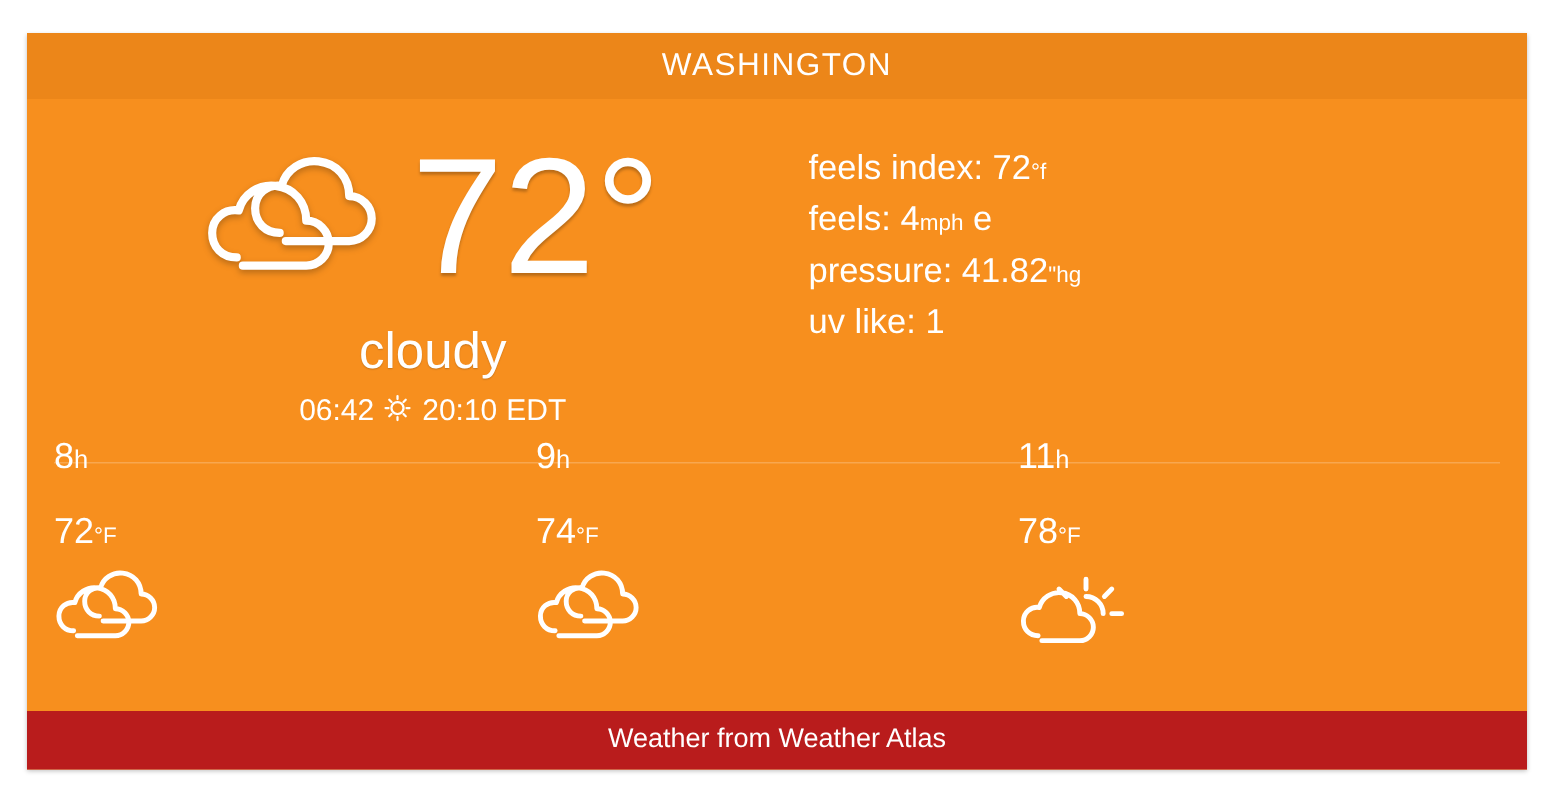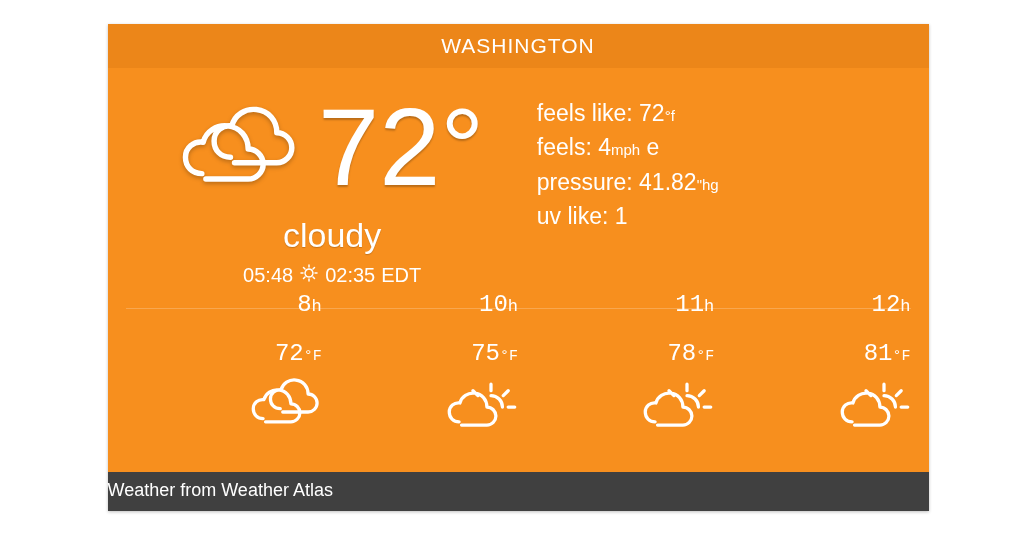--- a/index.html
+++ b/index.html
@@ -6,21 +6,21 @@
     body {
       background: #fff;
       font-family: -apple-system, BlinkMacSystemFont, "Segoe UI", Helvetica, Arial, sans-serif;
       display: flex;
       align-items: center;
       justify-content: center;
       width: 1036px;
       height: 534px;
     }
     .card {
-      width: 821px;
+      width: 1000px;
       background: #f78f1e;
       color: #fff;
       box-shadow: 0 1px 3px rgba(0,0,0,0.25);
     }
     .header-bar {
       background: #ec8619;
       text-align: center;
       padding: 10px 0;
       font-size: 21px;
       letter-spacing: 1px;
@@ -82,46 +82,46 @@
       display: flex;
       border-top: 1px solid rgba(255,255,255,0.22);
       margin: 10px 18px 0 18px;
       padding-top: 4px;
       padding-bottom: 12px;
     }
     .forecast .hour {
       flex: 1;
       display: flex;
       flex-direction: column;
-      align-items: flex-end;
+      align-items: flex-start;
       gap: 4px;
       position: relative;
       top: -22px;
-      font-family: Liberation Mono, monospace;
     }
     .forecast .time {
       font-size: 24px;
     }
     .forecast .time .hunit {
       font-size: 17px;
     }
     .forecast .ftemp {
       font-size: 24px;
       margin-top: 18px;
     }
     .forecast .ftemp .funit {
       font-size: 15px;
     }
     .forecast svg {
       width: 72px;
       height: 60px;
       margin-top: 2px;
     }
     .footer-bar {
-      background: #404040;
+      background: #b91c1c;
+      text-align: center;
       padding: 8px 0 10px 0;
       font-size: 18px;
     }
   </style>
 </head>
 <body>
 
 <div class="card">
 
   <div class="header-bar">
@@ -133,34 +133,34 @@
       <div class="now-row">
         <span class="big-icon">
           <svg viewBox="0 0 88 62" fill="none" stroke="#fff" stroke-width="4" stroke-linecap="round" stroke-linejoin="round">
             <path d="M37 40 C30 40 25 35 25 28 C25 21 31 16 38 17 C40 9 48 4 56 5 C65 6 71 13 71 22 C77 22 82 27 82 33 C82 39 77 44 71 44 L40 44 M16 52 C9 52 4 47 4 40 C4 33 10 28 17 29 C19 21 27 16 35 17 C44 18 50 25 50 34 C56 34 61 39 61 45 C61 51 56 56 50 56 L19 56"></path>
           </svg>
         </span>
         <span class="big-temp">72°</span>
       </div>
       <div class="condition">cloudy</div>
       <div class="sun-row">
-        <span>05:48</span>
+        <span>06:42</span>
         <span>
           <svg viewBox="0 0 20 20" fill="none" stroke="#fff" stroke-width="1.5" stroke-linecap="round">
             <path d="M10 2 L10 4 M10 16 L10 18 M2 10 L4 10 M16 10 L18 10 M4.5 4.5 L6 6 M14 14 L15.5 15.5 M4.5 15.5 L6 14 M14 6 L15.5 4.5 M10 6 A4 4 0 1 1 9.99 6"></path>
           </svg>
         </span>
-        <span>02:35</span>
+        <span>20:10</span>
         <span>EDT</span>
       </div>
     </div>
 
     <div class="right">
       <div class="detail-line">
-        <span>feels like:</span>
+        <span>feels index:</span>
         <span>72</span><span class="unit">°f</span>
       </div>
       <div class="detail-line">
         <span>feels:</span>
         <span>4</span><span class="unit">mph</span>
         <span>e</span>
       </div>
       <div class="detail-line">
         <span>pressure:</span>
         <span>41.82</span><span class="unit">"hg</span>
@@ -174,39 +174,32 @@
 
   <div class="forecast" id="forecast">
       <div class="hour">
         <div class="time">8<span class="hunit">h</span></div>
         <div class="ftemp">72<span class="funit">°F</span></div>
         <span><svg viewBox="0 0 88 66" fill="none" stroke="#fff" stroke-width="4" stroke-linecap="round" stroke-linejoin="round">
             <path d="M37 40 C30 40 25 35 25 28 C25 21 31 16 38 17 C40 9 48 4 56 5 C65 6 71 13 71 22 C77 22 82 27 82 33 C82 39 77 44 71 44 L40 44 M16 52 C9 52 4 47 4 40 C4 33 10 28 17 29 C19 21 27 16 35 17 C44 18 50 25 50 34 C56 34 61 39 61 45 C61 51 56 56 50 56 L19 56"></path>
           </svg></span>
       </div>
       <div class="hour">
-        <div class="time">10<span class="hunit">h</span></div>
-        <div class="ftemp">75<span class="funit">°F</span></div>
+        <div class="time">9<span class="hunit">h</span></div>
+        <div class="ftemp">74<span class="funit">°F</span></div>
         <span><svg viewBox="0 0 88 66" fill="none" stroke="#fff" stroke-width="4" stroke-linecap="round" stroke-linejoin="round">
-            <path d="M55 18 L55 10 M70 24 L76 18 M76 38 L84 38 M39 24 L33 18 M55 24 A14 14 0 0 1 69 38 M16 56 C9 56 4 51 4 44 C4 37 10 32 17 33 C19 25 27 20 35 21 C44 22 50 29 50 38 C56 38 61 43 61 49 C61 55 56 60 50 60 L19 60"></path>
+            <path d="M37 40 C30 40 25 35 25 28 C25 21 31 16 38 17 C40 9 48 4 56 5 C65 6 71 13 71 22 C77 22 82 27 82 33 C82 39 77 44 71 44 L40 44 M16 52 C9 52 4 47 4 40 C4 33 10 28 17 29 C19 21 27 16 35 17 C44 18 50 25 50 34 C56 34 61 39 61 45 C61 51 56 56 50 56 L19 56"></path>
           </svg></span>
       </div>
       <div class="hour">
         <div class="time">11<span class="hunit">h</span></div>
         <div class="ftemp">78<span class="funit">°F</span></div>
         <span><svg viewBox="0 0 88 66" fill="none" stroke="#fff" stroke-width="4" stroke-linecap="round" stroke-linejoin="round">
             <path d="M55 18 L55 10 M70 24 L76 18 M76 38 L84 38 M39 24 L33 18 M55 24 A14 14 0 0 1 69 38 M16 56 C9 56 4 51 4 44 C4 37 10 32 17 33 C19 25 27 20 35 21 C44 22 50 29 50 38 C56 38 61 43 61 49 C61 55 56 60 50 60 L19 60"></path>
           </svg></span>
       </div>
-      <div class="hour">
-        <div class="time">12<span class="hunit">h</span></div>
-        <div class="ftemp">81<span class="funit">°F</span></div>
-        <span><svg viewBox="0 0 88 66" fill="none" stroke="#fff" stroke-width="4" stroke-linecap="round" stroke-linejoin="round">
-            <path d="M55 18 L55 10 M70 24 L76 18 M76 38 L84 38 M39 24 L33 18 M55 24 A14 14 0 0 1 69 38 M16 56 C9 56 4 51 4 44 C4 37 10 32 17 33 C19 25 27 20 35 21 C44 22 50 29 50 38 C56 38 61 43 61 49 C61 55 56 60 50 60 L19 60"></path>
-          </svg></span>
-      </div>
     </div>
 
   <div class="footer-bar">
     <span>Weather from Weather Atlas</span>
   </div>
 
 </div>
 
 </body></html>

